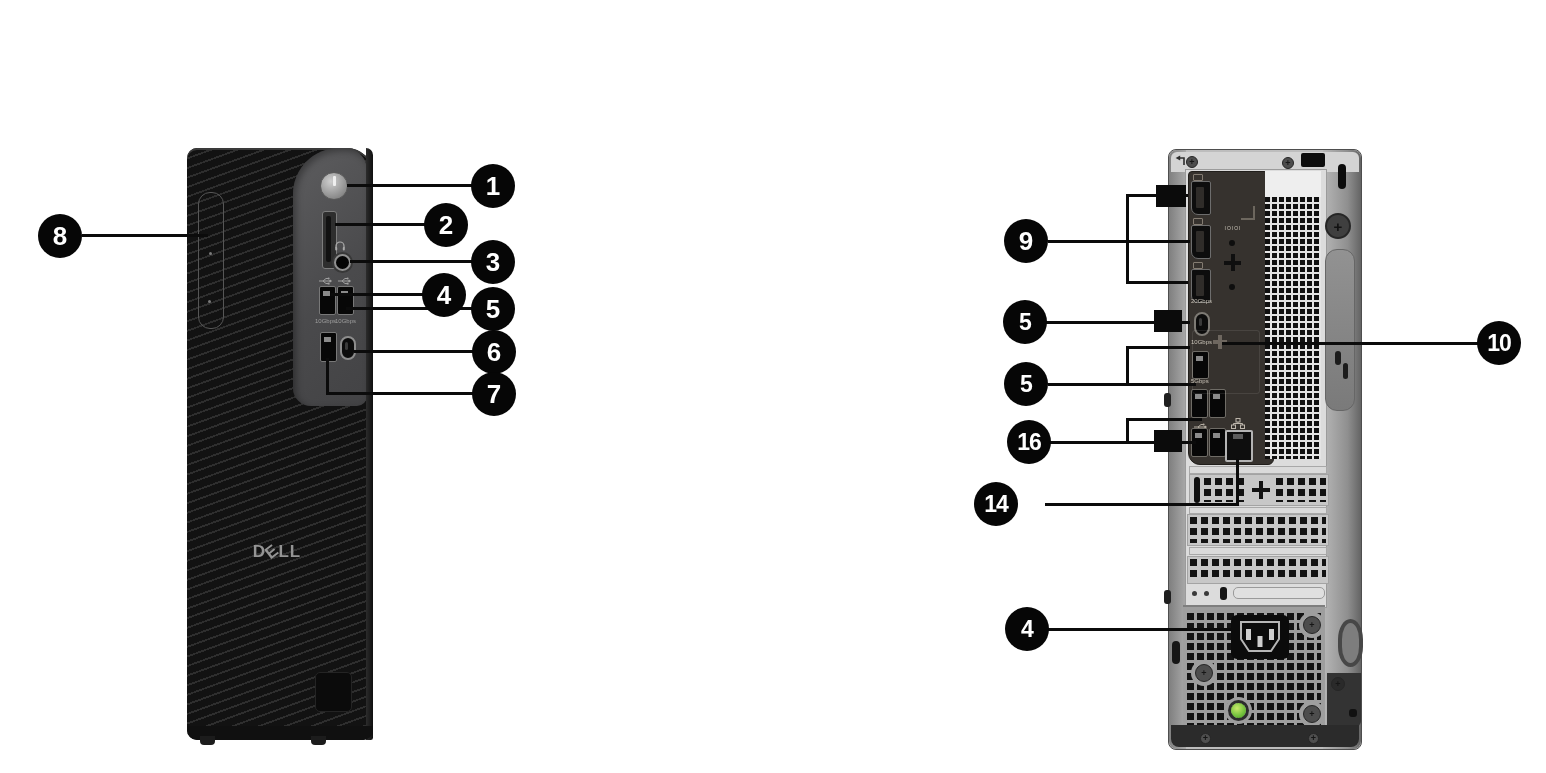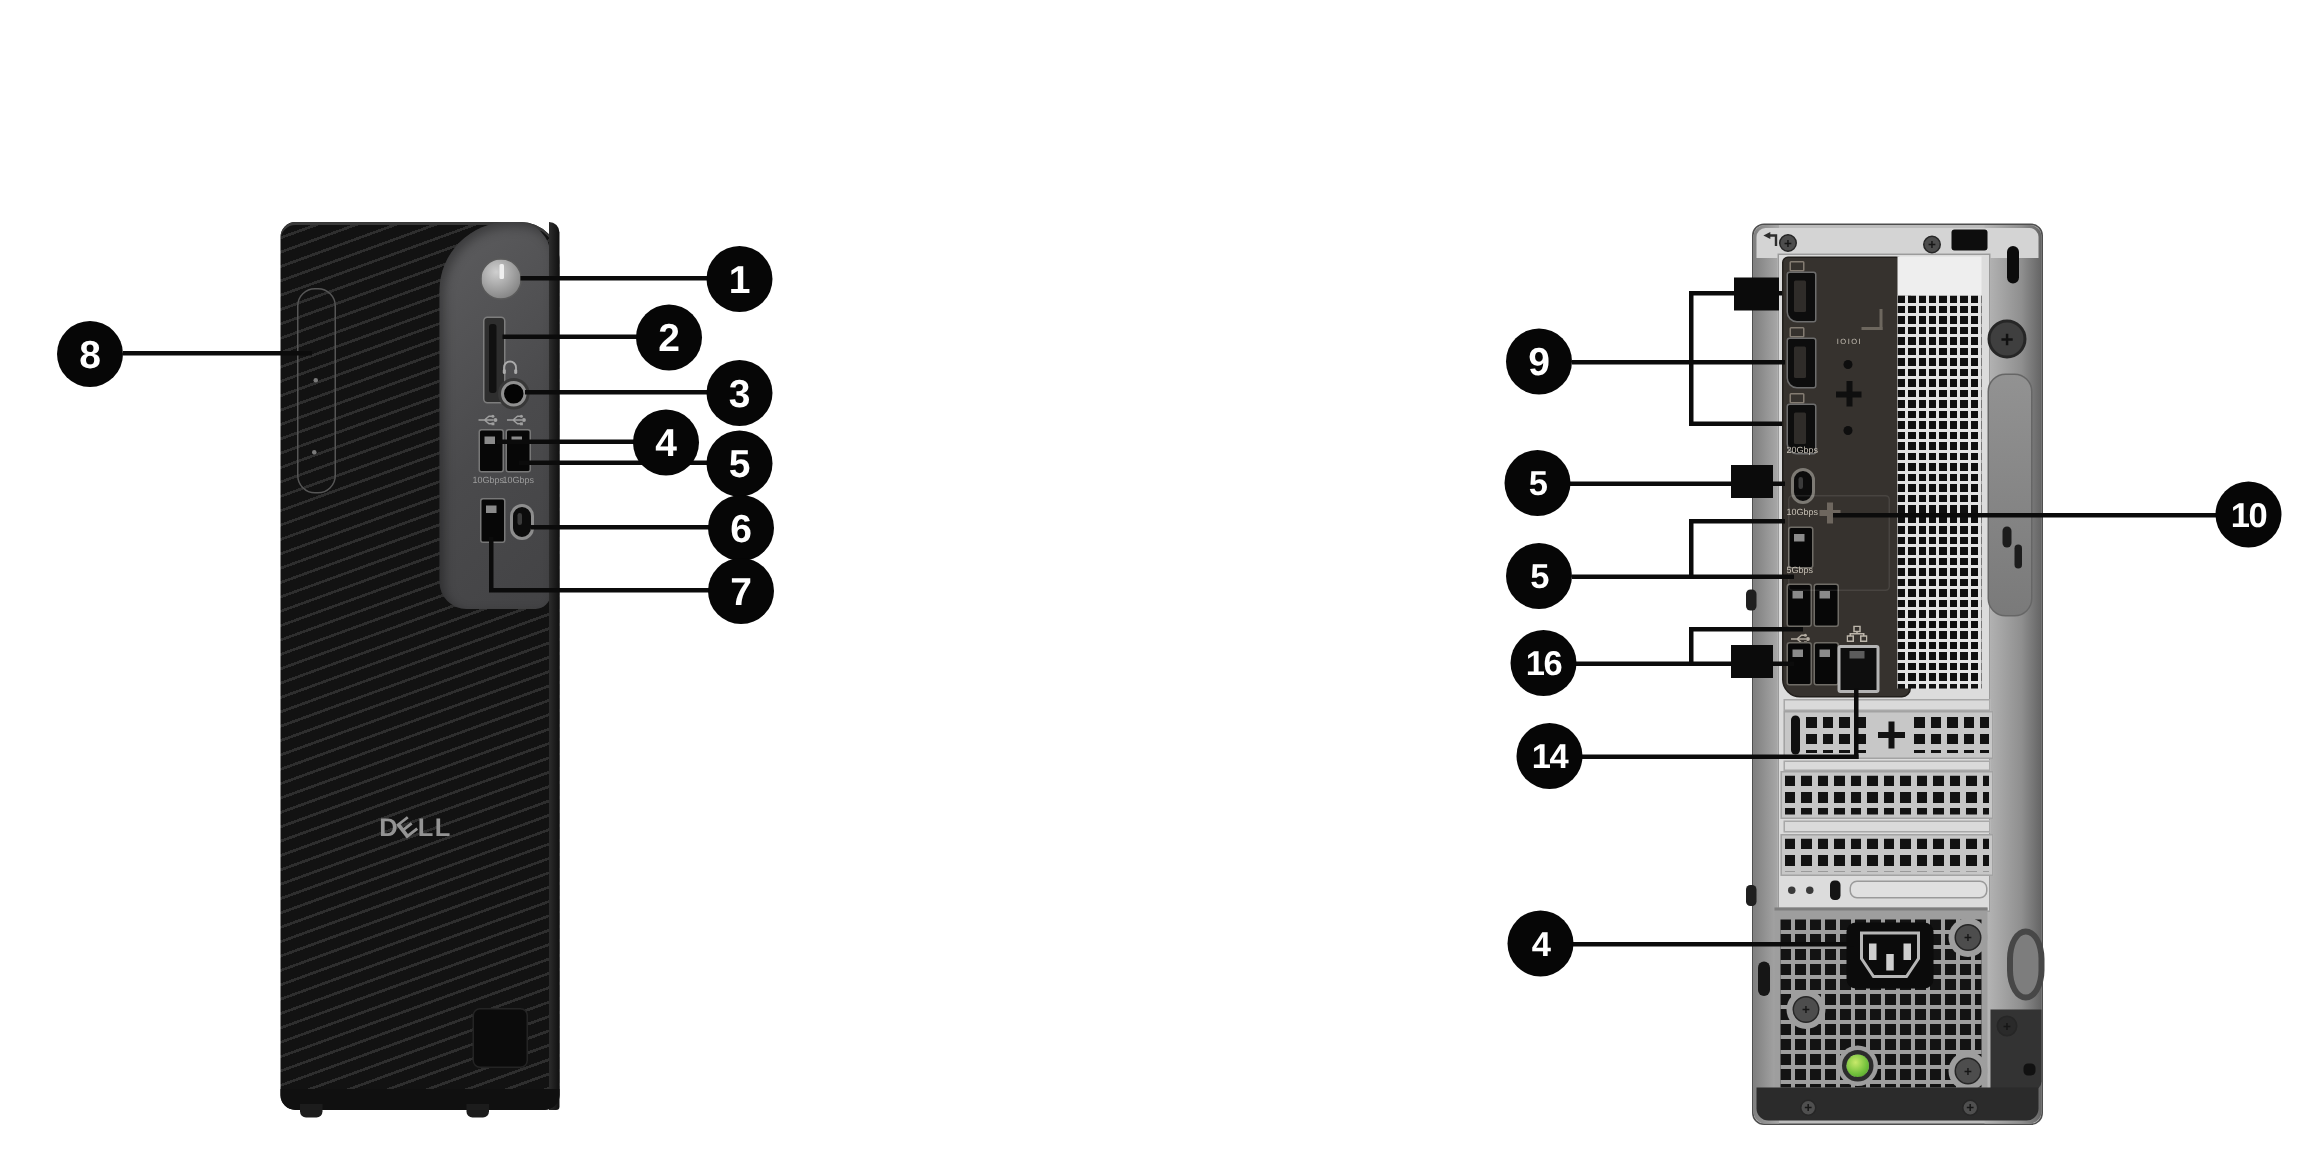--- a/index.html
+++ b/index.html
@@ -334,16 +334,16 @@
   <div class="ln" style="left:1045px;top:503px;width:194px;"></div>
   <div class="lnv" style="left:1236px;top:459px;height:47px;"></div>
 
   <div class="ln" style="left:1048px;top:628px;width:188px;"></div>
 
   <div class="co" style="left:1004px;top:219px;">9</div>
   <div class="co two" style="left:1003px;top:300px;">5</div>
   <div class="co two" style="left:1477px;top:321px;">10</div>
   <div class="co two" style="left:1004px;top:362px;">5</div>
   <div class="co two" style="left:1007px;top:420px;">16</div>
-  <div class="co two" style="left:1011px;top:482px;">14</div>
+  <div class="co two" style="left:974px;top:482px;">14</div>
   <div class="co two" style="left:1005px;top:607px;">4</div>
 
 </div>
 
 </body></html>

